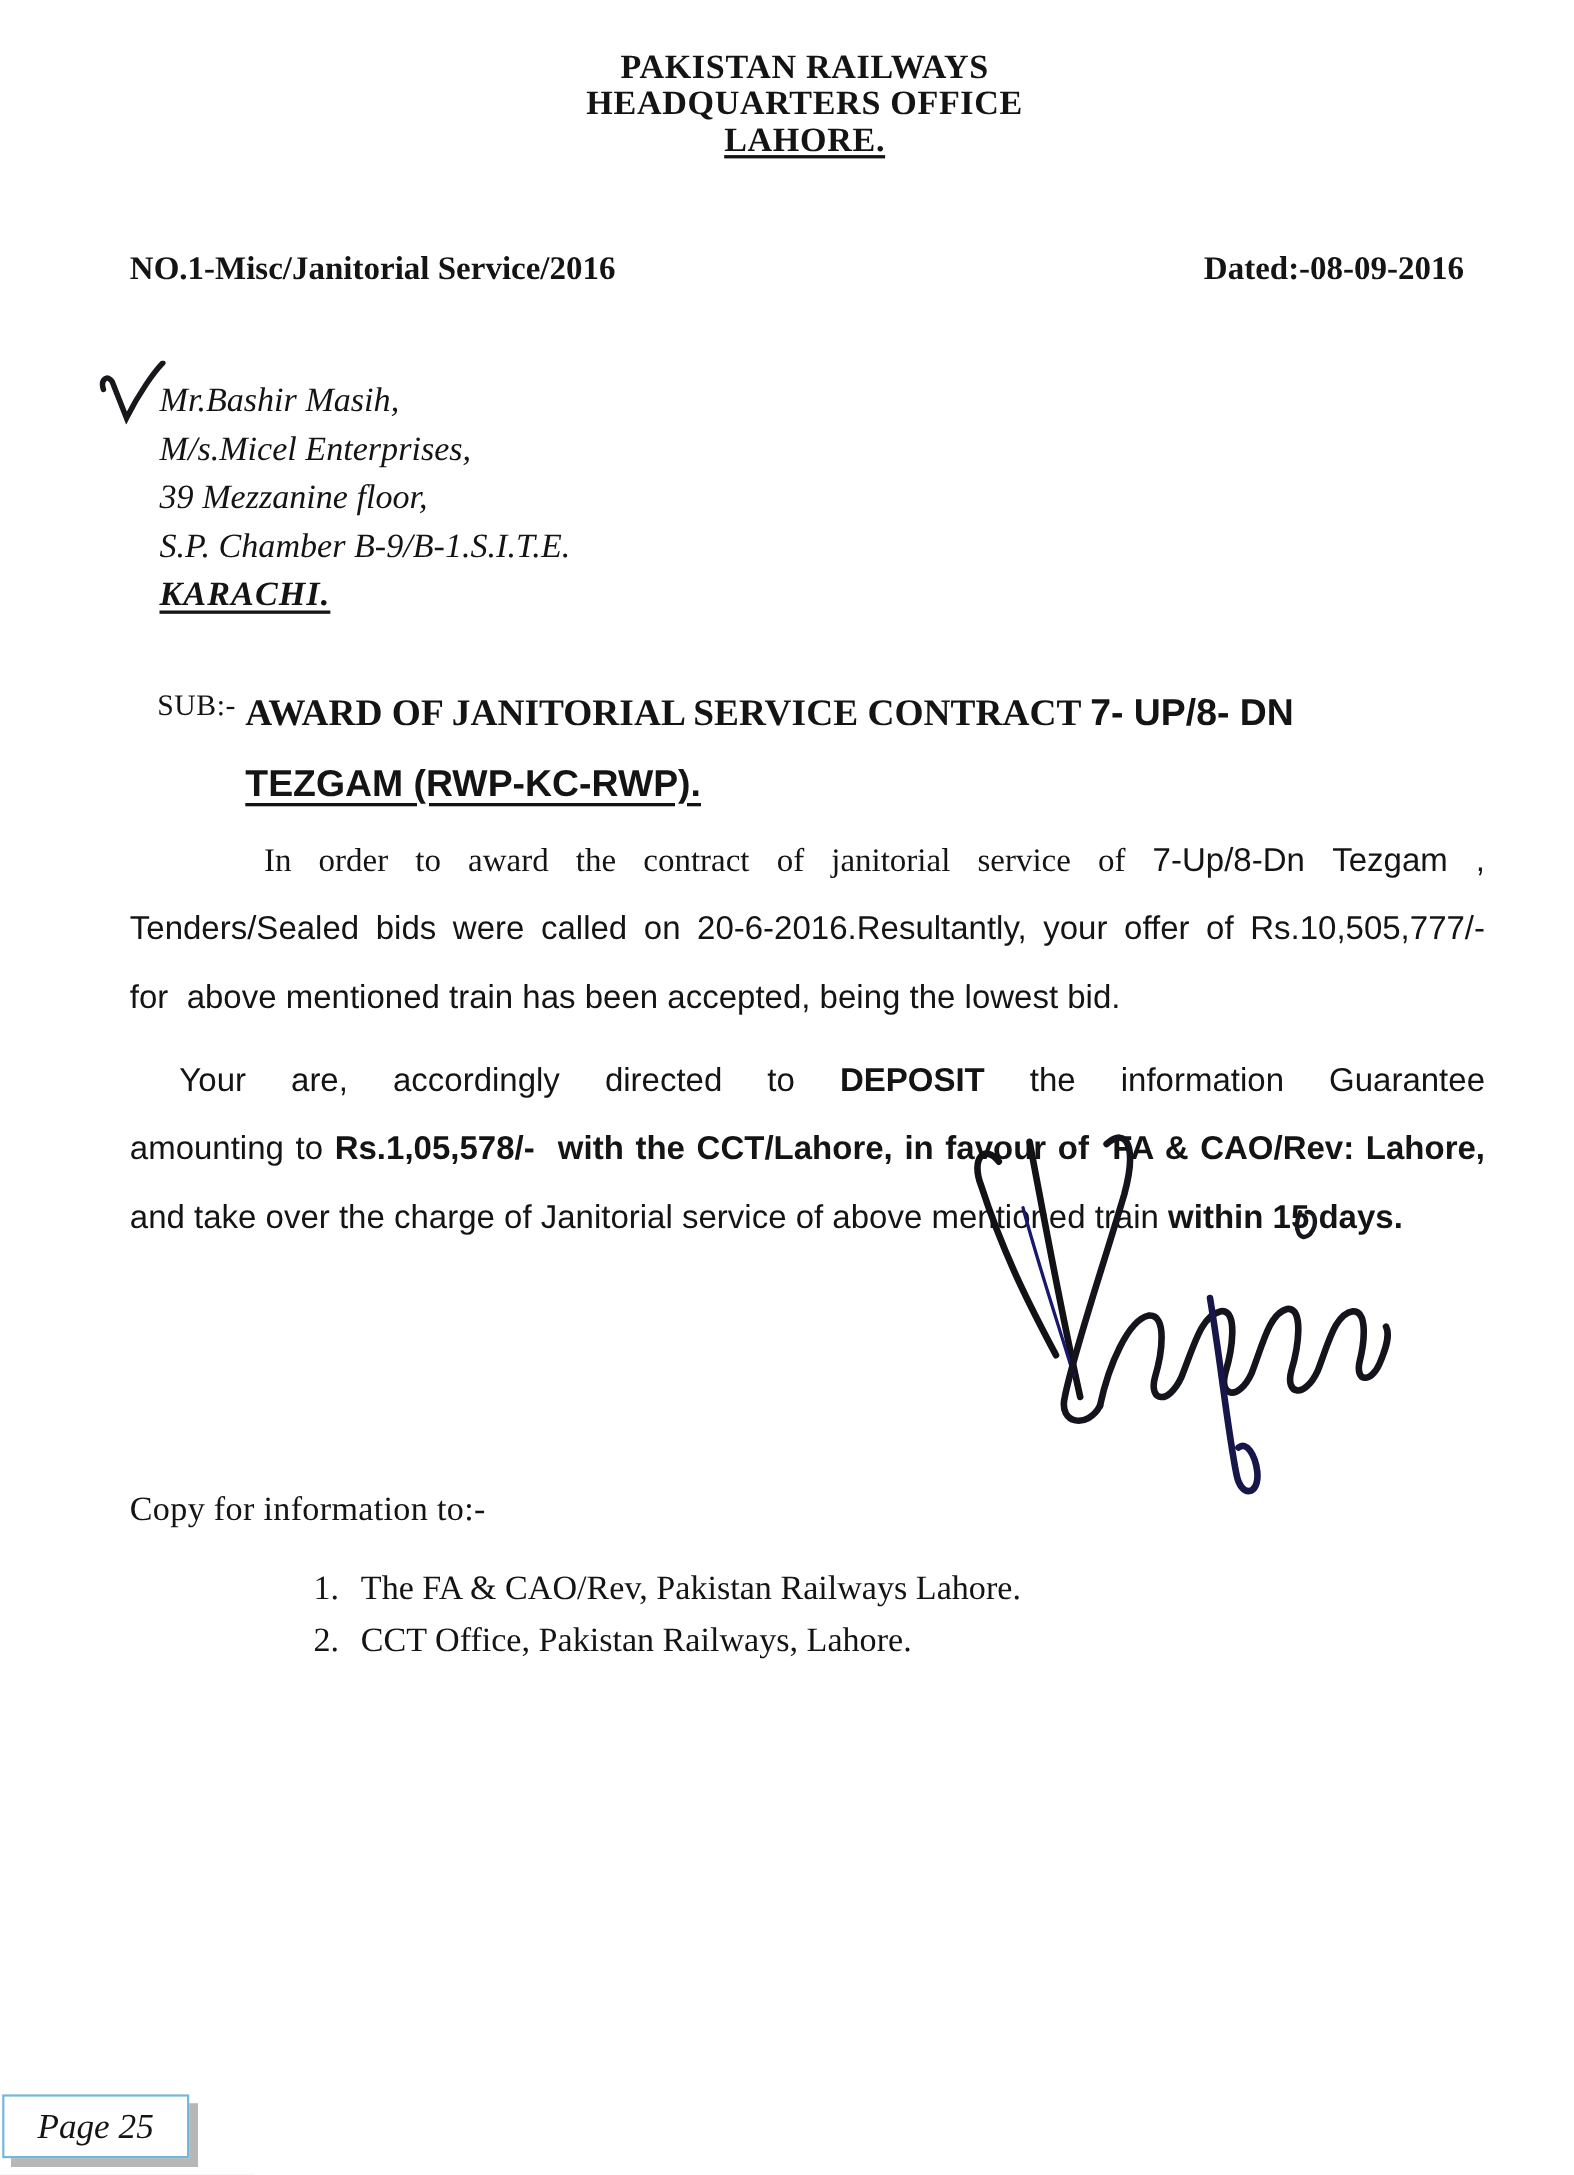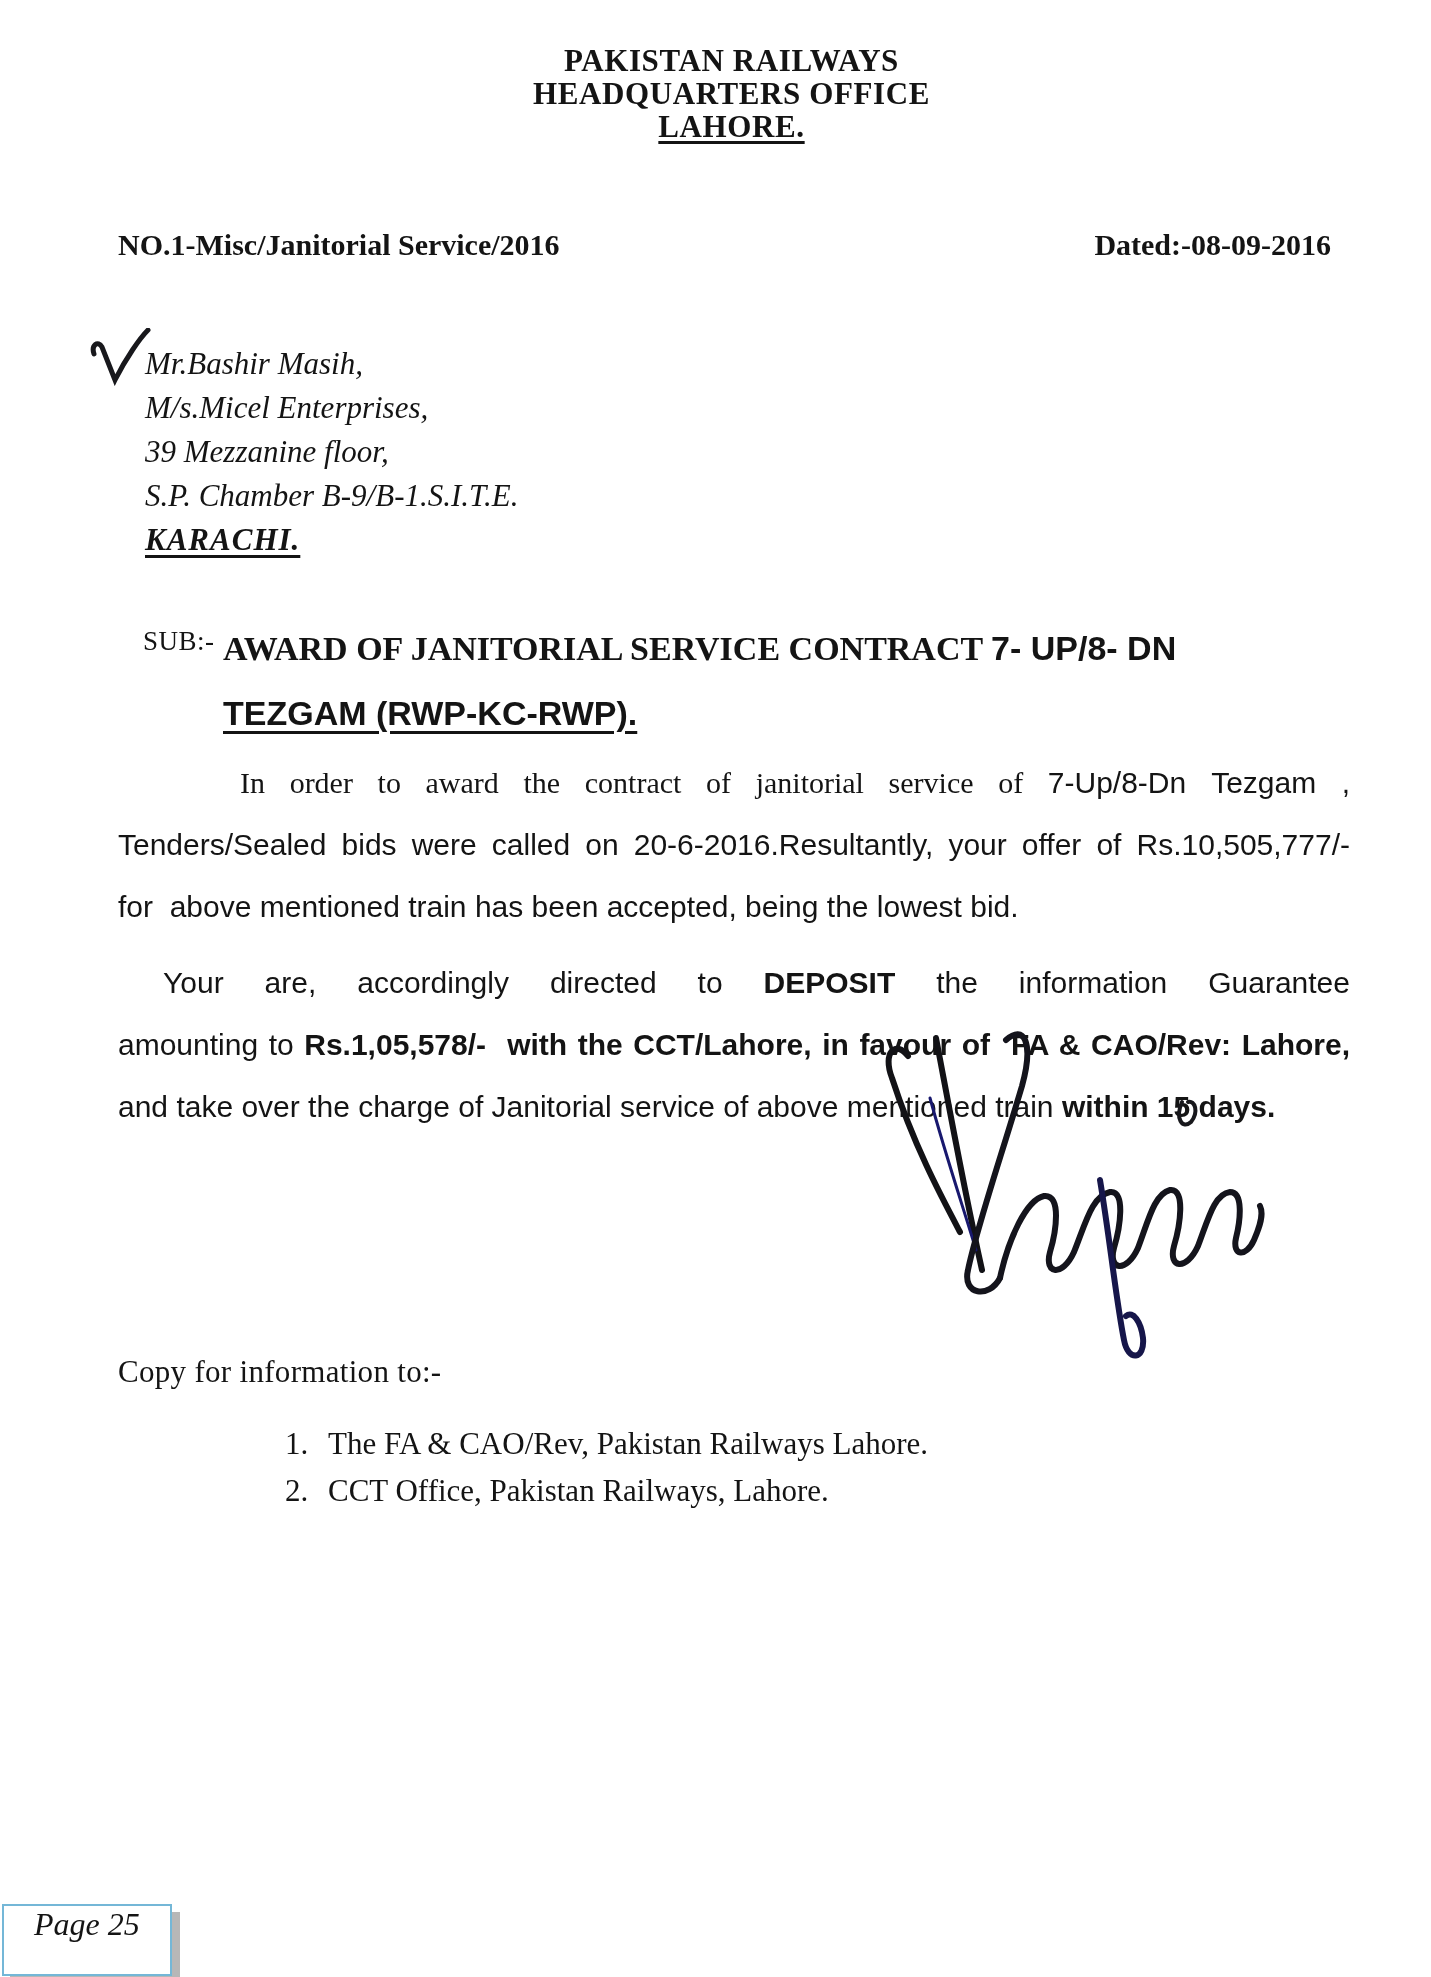--- a/index.html
+++ b/index.html
@@ -77,25 +77,25 @@
   .copy-list {
     margin:30px 0 0 152px;
     padding-left:46px;
     font-size:31px;
     line-height:47px;
   }
   .copy-list li { padding-left:12px; }
   
   .page-tag {
     position:absolute; left:2px; top:1904px;
-    width:170px; height:72px;
+    width:170px; height:58px;
     background:#ffffff;
     border:2px solid #74b7d7;
     box-shadow:8px 8px 0 #b7b7b7;
-    display:flex; 
+    display:flex; align-items:center;
     padding-left:30px;
     font-style:italic;
     font-size:32px;
   }
 </style>
 </head>
 <body>
 
 <div class="page">
 

